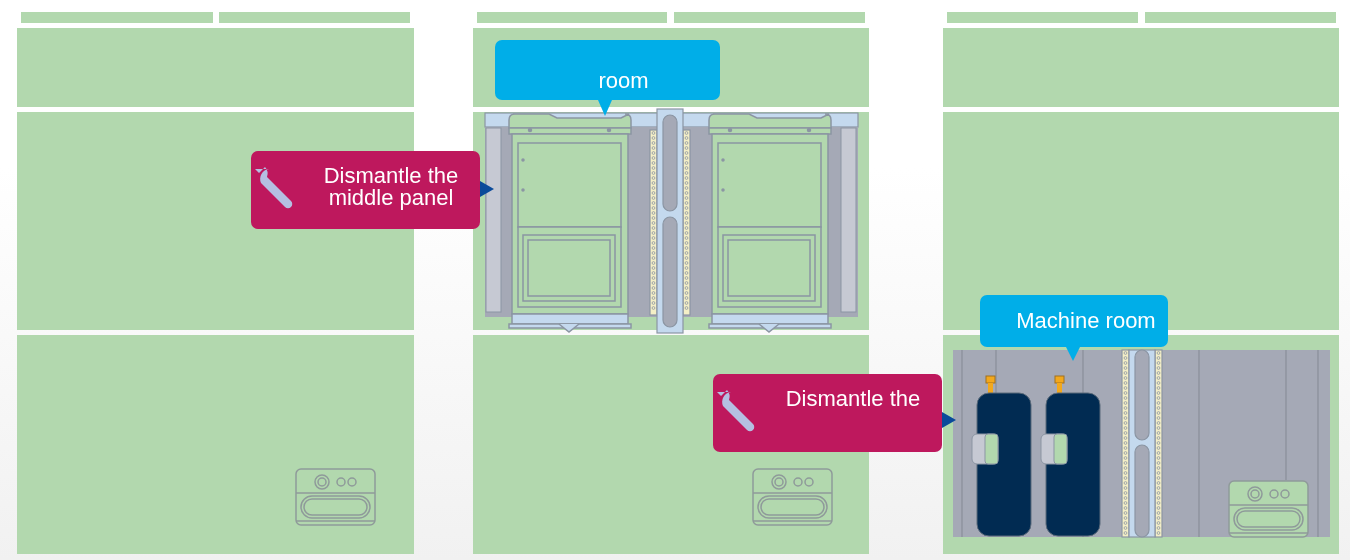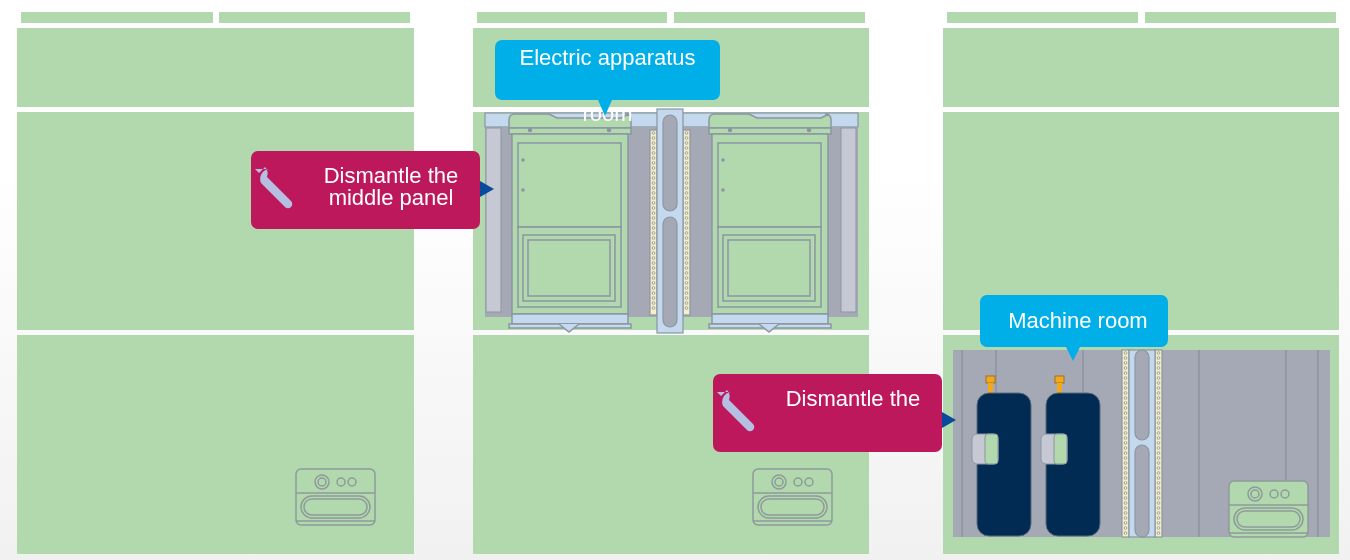--- a/index.html
+++ b/index.html
@@ -325,35 +325,34 @@
     <path d="M12 4 a10 10 0 0 0 -8 14 l24 24 a4 4 0 0 0 6 -6 l-24 -24 a10 10 0 0 0 -2 -10 l-6 6 -4 -4 z" fill="#b5bfe2"></path>
   </svg>
   <span class="txt abs" style="left:55px;top:14px;width:170px;">Dismantle the</span>
   <span class="txt abs" style="left:55px;top:36px;width:170px;">middle panel</span>
   <svg width="20" height="20" style="left:229px;top:30px;">
       <path d="M0 0 L14 8 L0 16 Z" fill="#0a4a9a"></path>
     </svg>
 </div>
 
 <div class="callout light" style="left:495px;top:40px;width:225px;height:60px;">
-  <span class="txt abs" style="left:0;top:7px;width:225px;">Electric apparatus</span>
-  <span class="txt abs" style="left:0;top:30px;width:225px;margin-top:33px;">room</span>
+  <span class="txt abs" style="left:16px;top:30px;width:225px;">room</span>
   <svg width="20" height="20" style="left:103px;top:60px;">
       <path d="M0 0 L14 0 L7 16 Z" fill="#00aee8"></path>
     </svg>
 </div>
 
 <div class="callout dark" style="left:713px;top:374px;width:229px;height:78px;">
   <svg width="40" height="50" style="left:6px;top:14px;">
     <path d="M12 4 a10 10 0 0 0 -8 14 l24 24 a4 4 0 0 0 6 -6 l-24 -24 a10 10 0 0 0 -2 -10 l-6 6 -4 -4 z" fill="#b5bfe2"></path>
   </svg>
   <span class="txt abs" style="left:55px;top:14px;width:170px;">Dismantle the</span>
   <svg width="20" height="20" style="left:229px;top:38px;">
       <path d="M0 0 L14 8 L0 16 Z" fill="#0a4a9a"></path>
     </svg>
 </div>
 
 <div class="callout light" style="left:980px;top:295px;width:188px;height:52px;">
-  <span class="txt abs" style="left:0;top:15px;width:196px;">Machine room</span>
+  <span class="txt abs" style="left:0;top:15px;width:196px;padding-left:8px;">Machine room</span>
   <svg width="20" height="20" style="left:86px;top:52px;">
       <path d="M0 0 L14 0 L7 14 Z" fill="#00aee8"></path>
     </svg>
 </div>
 
 </body></html>

